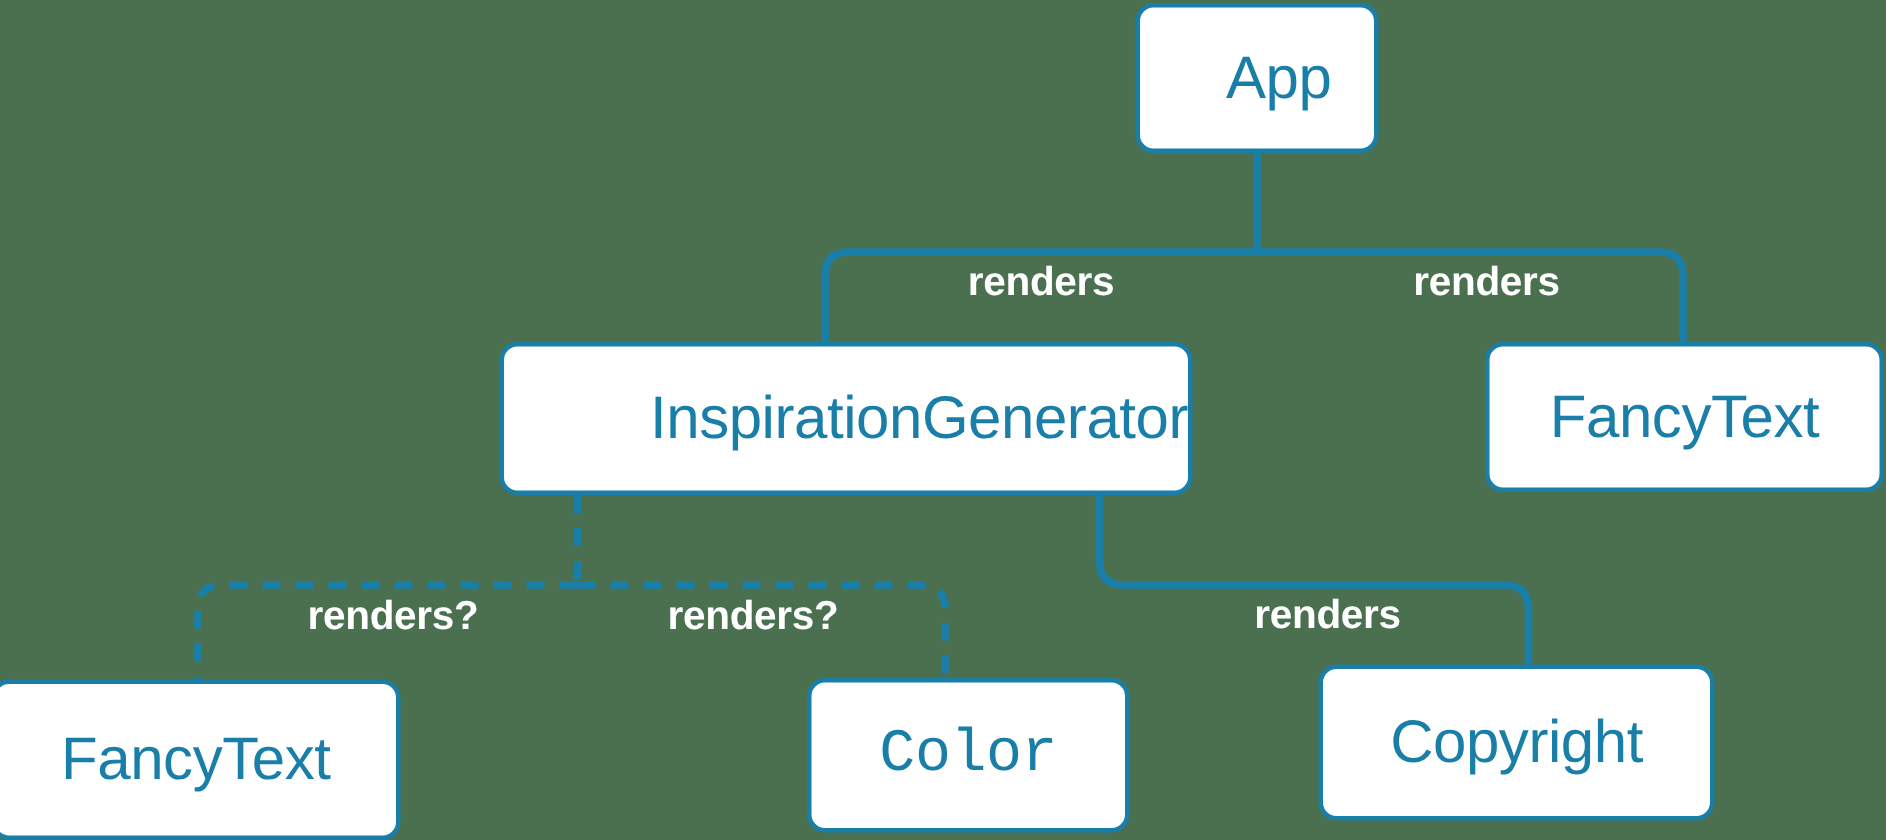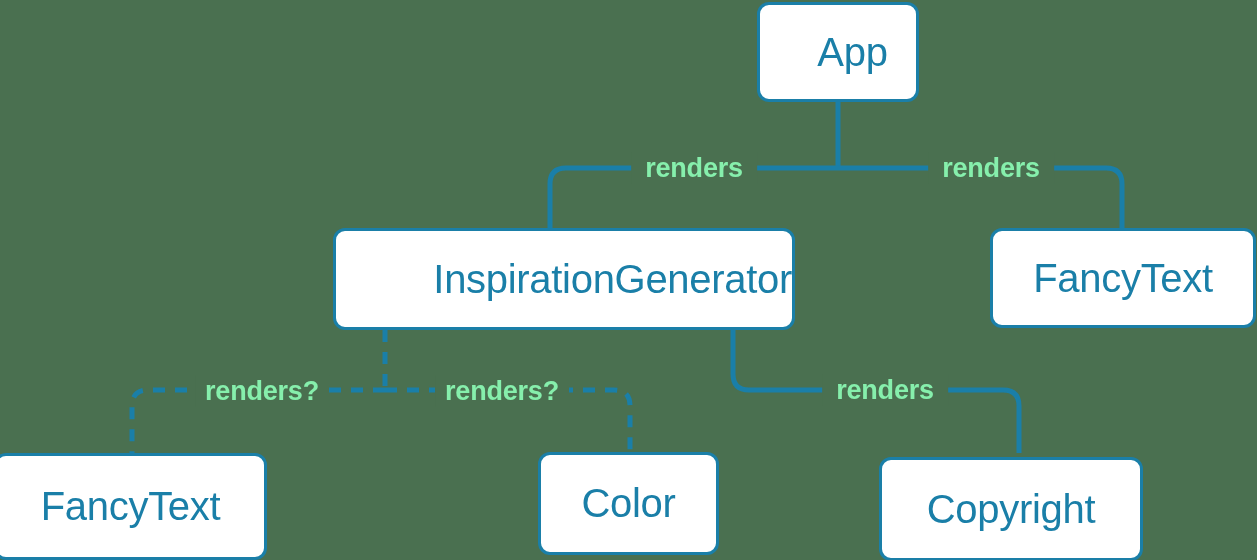--- a/index.html
+++ b/index.html
@@ -37,27 +37,28 @@
     align-items: center;
     justify-content: center;
     font-size: 40px;
     font-weight: 400;
     letter-spacing: -0.3px;
     white-space: nowrap;
     z-index: 2;
   }
   .edge-label {
     position: absolute;
-    color: #86efac;
+    color: #ffffff;
     font-size: 27px;
     font-weight: 600;
     letter-spacing: -0.2px;
     white-space: nowrap;
     transform: translate(-50%, -50%);
     z-index: 3;
+    margin-top: 20px;
   }
 </style>
 </head>
 <body>
 
 <div id="stage">
 
   <svg id="edges" viewBox="0 0 1257 560" xmlns="http://www.w3.org/2000/svg">
 
     <path d="M 838 102 L 838 168" fill="none" stroke="#1a7fa8" stroke-width="5" stroke-linecap="butt"></path>
@@ -94,21 +95,21 @@
   </div>
 
   <div class="node" style="left:990px; top:228px; width:266px; height:100px;">
     <span>FancyText</span>
   </div>
 
   <div class="node" style="left:-6px; top:453px; width:273px; height:107px;">
     <span>FancyText</span>
   </div>
 
-  <div class="node" style="left:538px; top:452px; width:181px; height:103px;">
+  <div class="node" style="left:538px; top:452px; width:215px; height:103px;font-family:Liberation Mono, monospace;">
     <span>Color</span>
   </div>
 
-  <div class="node" style="left:879px; top:457px; width:264px; height:104px;">
+  <div class="node" style="left:879px; top:443px; width:264px; height:104px;">
     <span>Copyright</span>
   </div>
 
 </div>
 
 </body></html>

